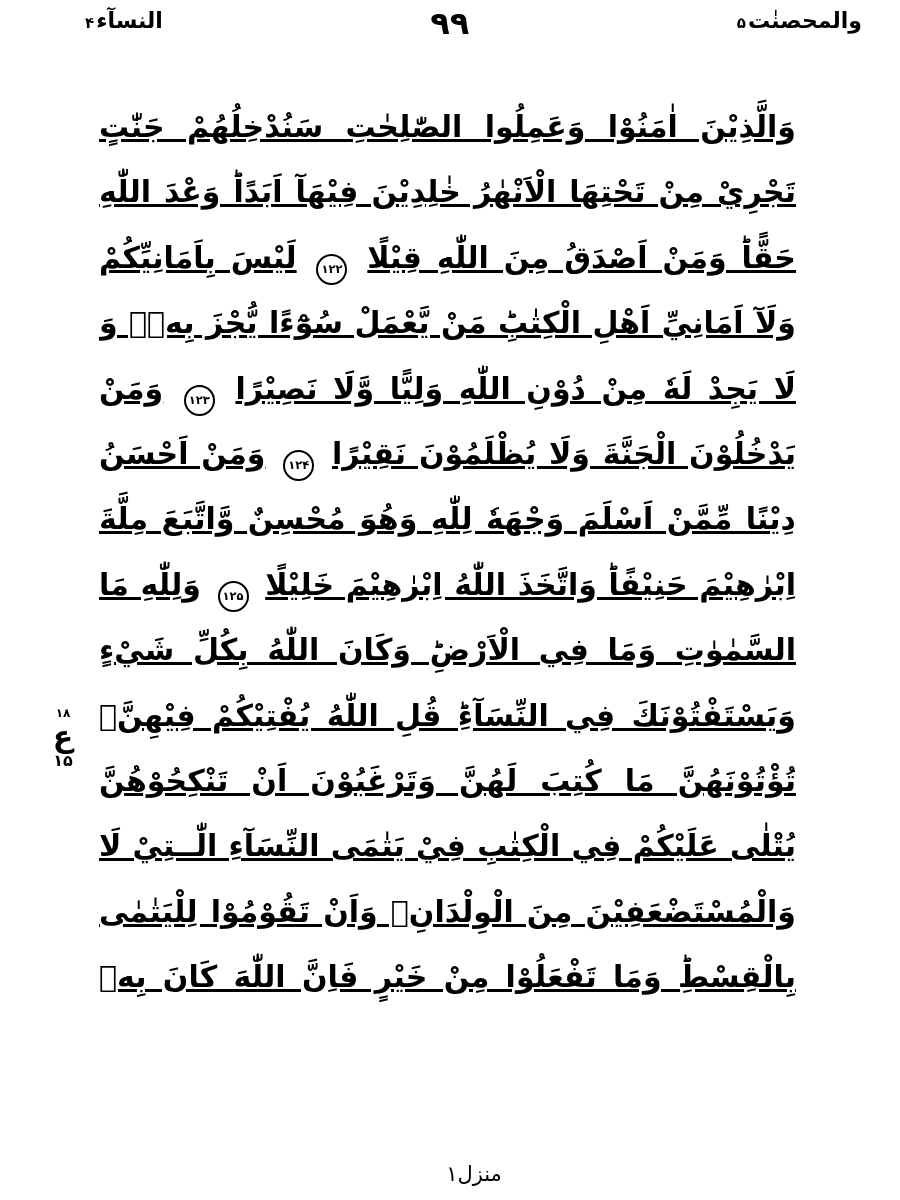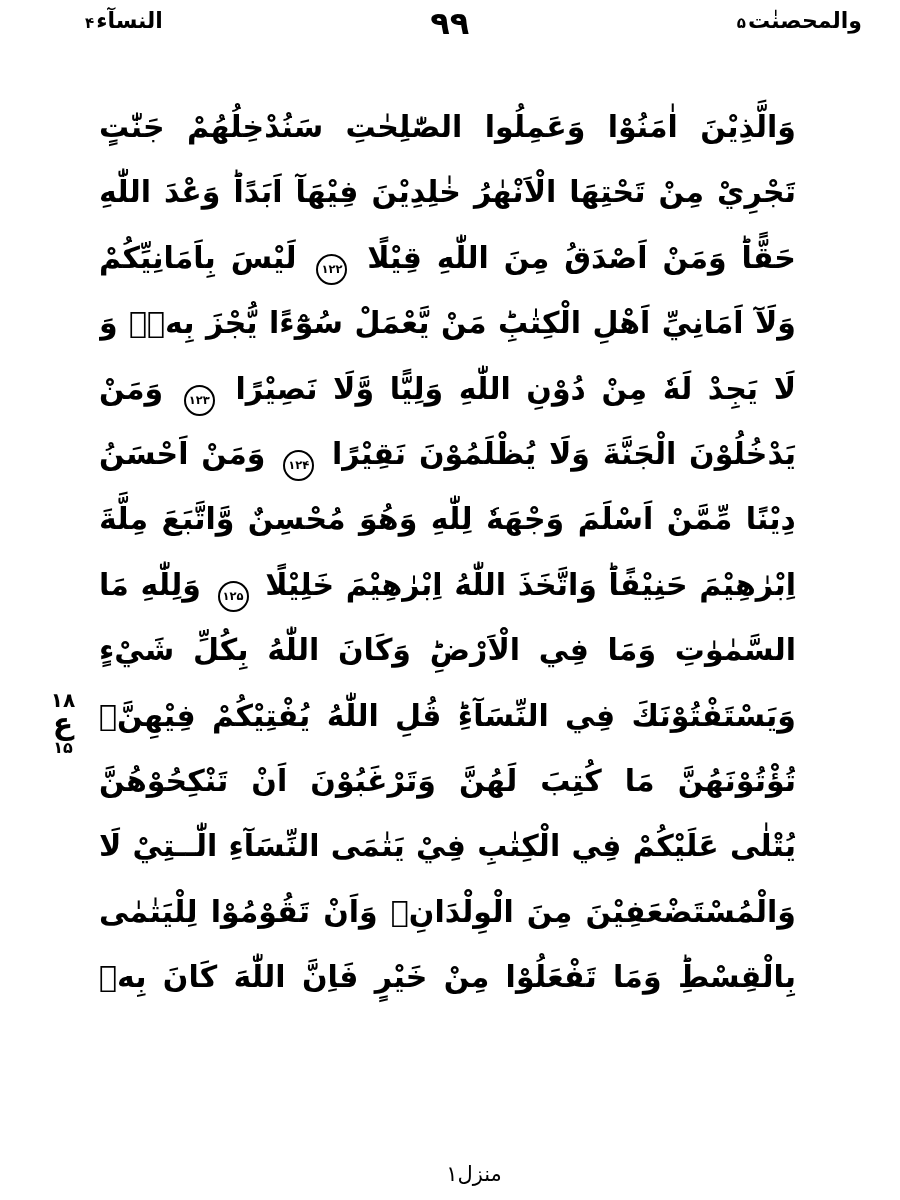--- a/index.html
+++ b/index.html
@@ -58,20 +58,21 @@
     font-size: 30px;
     font-weight: bold;
     text-align: justify;
     text-align-last: justify;
     -moz-text-align-last: justify;
     overflow: hidden;
     white-space: normal;
   }
   .qtext {
     display: inline;
+    text-decoration: underline;
   }
   .ayah-badge {
     display: inline-flex;
     align-items: center;
     justify-content: center;
     width: 27px;
     height: 27px;
     border: 2px solid #000000;
     border-radius: 50%;
     font-size: 11.5px;
@@ -85,22 +86,23 @@
   
   .margin-ruku {
     position: absolute;
     left: 44px;
     top: 692px;
     width: 38px;
     text-align: center;
     font-weight: bold;
   }
   .margin-ruku .rk-top {
-    font-size: 20px;
+    font-size: 12px;
     line-height: 17px;
+    margin-top: 13px;
   }
   .margin-ruku .rk-ain {
     font-size: 30px;
     line-height: 30px;
   }
   .margin-ruku .rk-bottom {
     font-size: 16px;
     line-height: 18px;
   }
 

